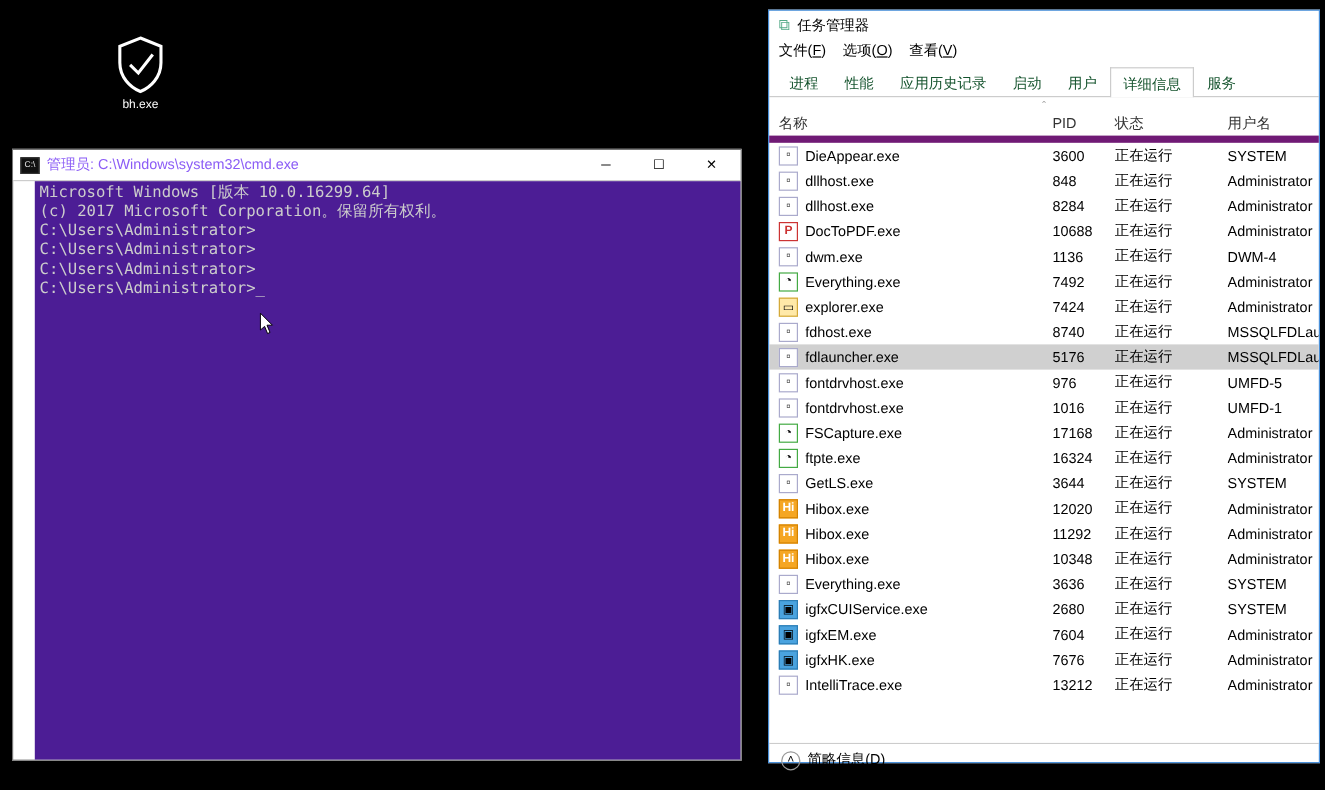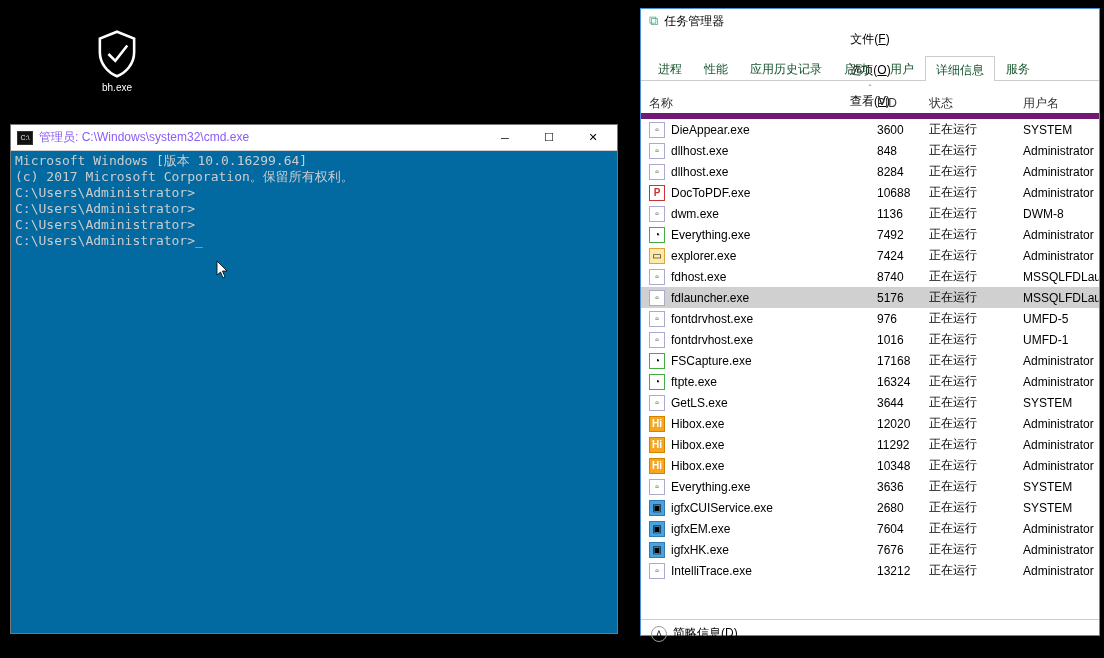--- a/index.html
+++ b/index.html
@@ -53,28 +53,29 @@
 .cmd-title { flex: 1; font-size: 12px; color: #8b5cf6; }
 .win-controls { display: flex; }
 .win-btn {
   width: 44px; height: 24px;
   display: flex; align-items: center; justify-content: center;
   font-family: "Segoe UI Symbol", Arial;
   font-size: 11px; color: #000;
 }
 .cmd-body {
   height: calc(100% - 26px);
-  background: #0369a1;
+  background: #4c1d95;
   color: #ccc;
   font-family: "NSimSun","Consolas",monospace;
   font-size: 13px;
   line-height: 16px;
   padding: 2px 4px;
   white-space: pre;
   position: relative;
+  margin-left: 18px;
 }
 .cursor::after {
   content: "_";
 }
 .mouse-cursor {
   position: absolute;
   left: 216px; top: 260px;
   color: #fff;
   font-size: 16px;
   pointer-events: none;
@@ -94,21 +95,20 @@
   padding: 2px 8px 0 8px;
   color:#000;
 }
 .tm-icon { font-size:13px; margin-right:6px; color:#5a8; }
 .tm-menubar {
   height: 22px;
   display:flex; align-items:center;
   padding: 0 8px;
   gap: 14px;
   color:#000;
-  flex-direction:column;
 }
 .tm-menubar span u { text-decoration: underline; }
 .tm-tabs {
   height: 28px;
   border-bottom: 1px solid #ccc;
   display: flex;
   padding: 0 6px;
 }
 .tm-tab {
   padding: 5px 10px 4px;
@@ -284,21 +284,21 @@
         <span class="nm">DocToPDF.exe</span>
         <span class="pid">10688</span>
         <span class="st">正在运行</span>
         <span class="usr">Administrator</span>
       </div>
       <div class="tm-row">
         <span class="ico app">▫</span>
         <span class="nm">dwm.exe</span>
         <span class="pid">1136</span>
         <span class="st">正在运行</span>
-        <span class="usr">DWM-8</span>
+        <span class="usr">DWM-4</span>
       </div>
       <div class="tm-row">
         <span class="ico green">◔</span>
         <span class="nm">Everything.exe</span>
         <span class="pid">7492</span>
         <span class="st">正在运行</span>
         <span class="usr">Administrator</span>
       </div>
       <div class="tm-row">
         <span class="ico folder">▭</span>

